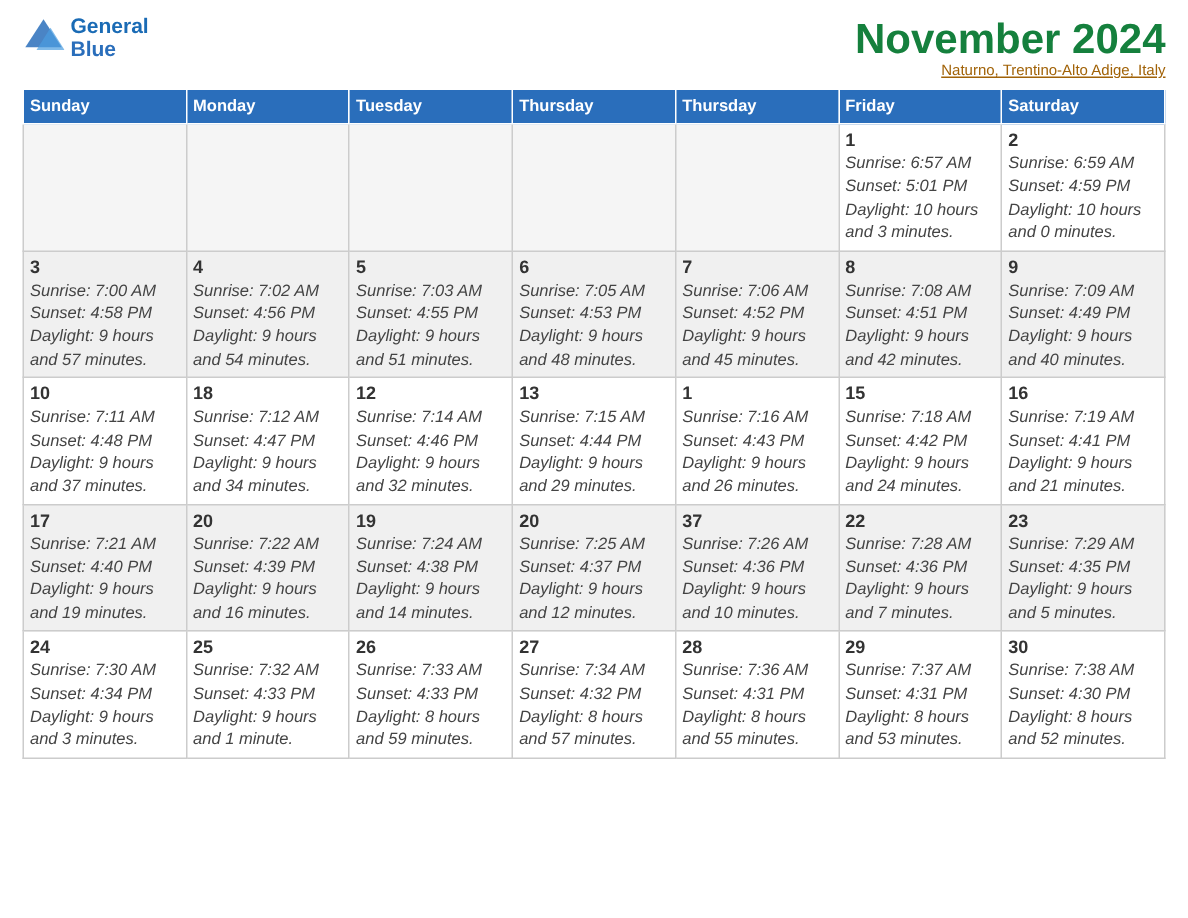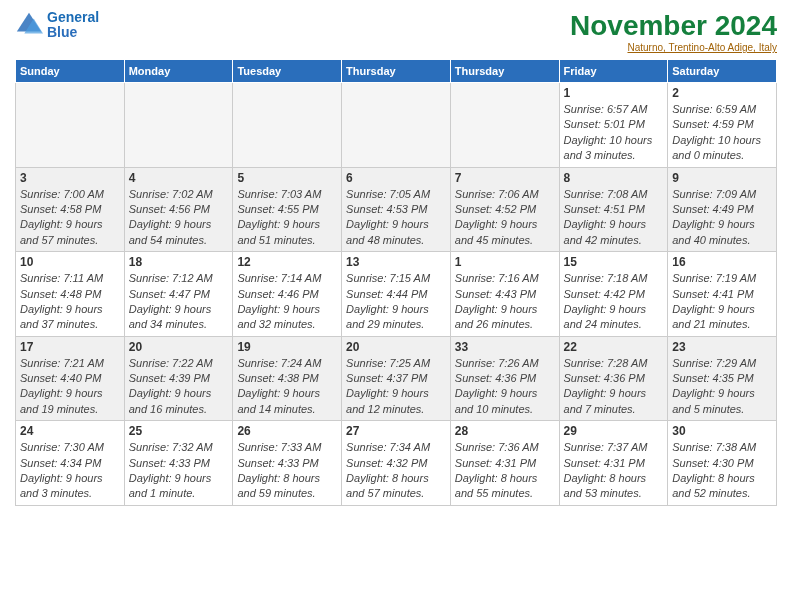--- a/index.html
+++ b/index.html
@@ -253,21 +253,21 @@
             Sunrise: 7:24 AM<br>Sunset: 4:38 PM<br>Daylight: 9 hours and 14 minutes.
           </div>
         </td>
           <td class="shaded">
           <span class="day-num">20</span>
           <div class="day-info">
             Sunrise: 7:25 AM<br>Sunset: 4:37 PM<br>Daylight: 9 hours and 12 minutes.
           </div>
         </td>
           <td class="shaded">
-          <span class="day-num">33</span>
+          <span class="day-num">37</span>
           <div class="day-info">
             Sunrise: 7:26 AM<br>Sunset: 4:36 PM<br>Daylight: 9 hours and 10 minutes.
           </div>
         </td>
           <td class="shaded">
           <span class="day-num">22</span>
           <div class="day-info">
             Sunrise: 7:28 AM<br>Sunset: 4:36 PM<br>Daylight: 9 hours and 7 minutes.
           </div>
         </td>

